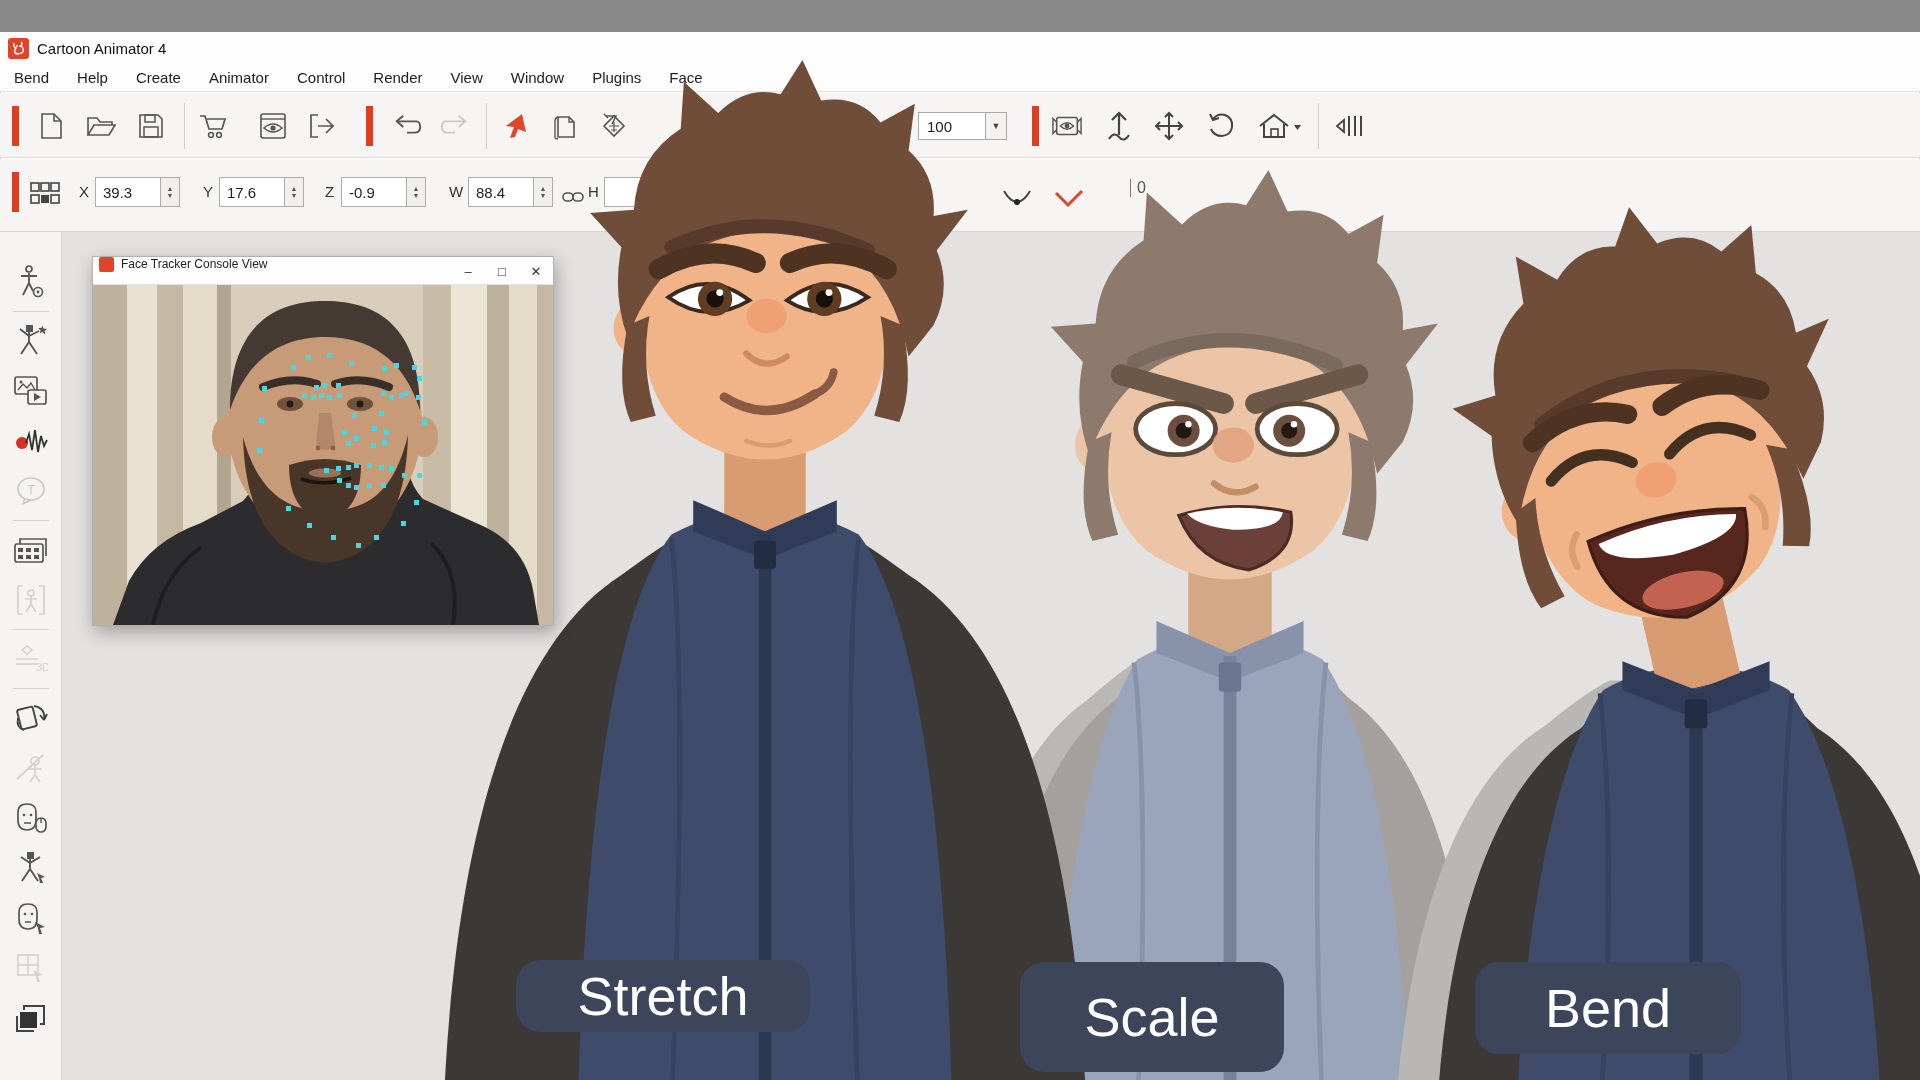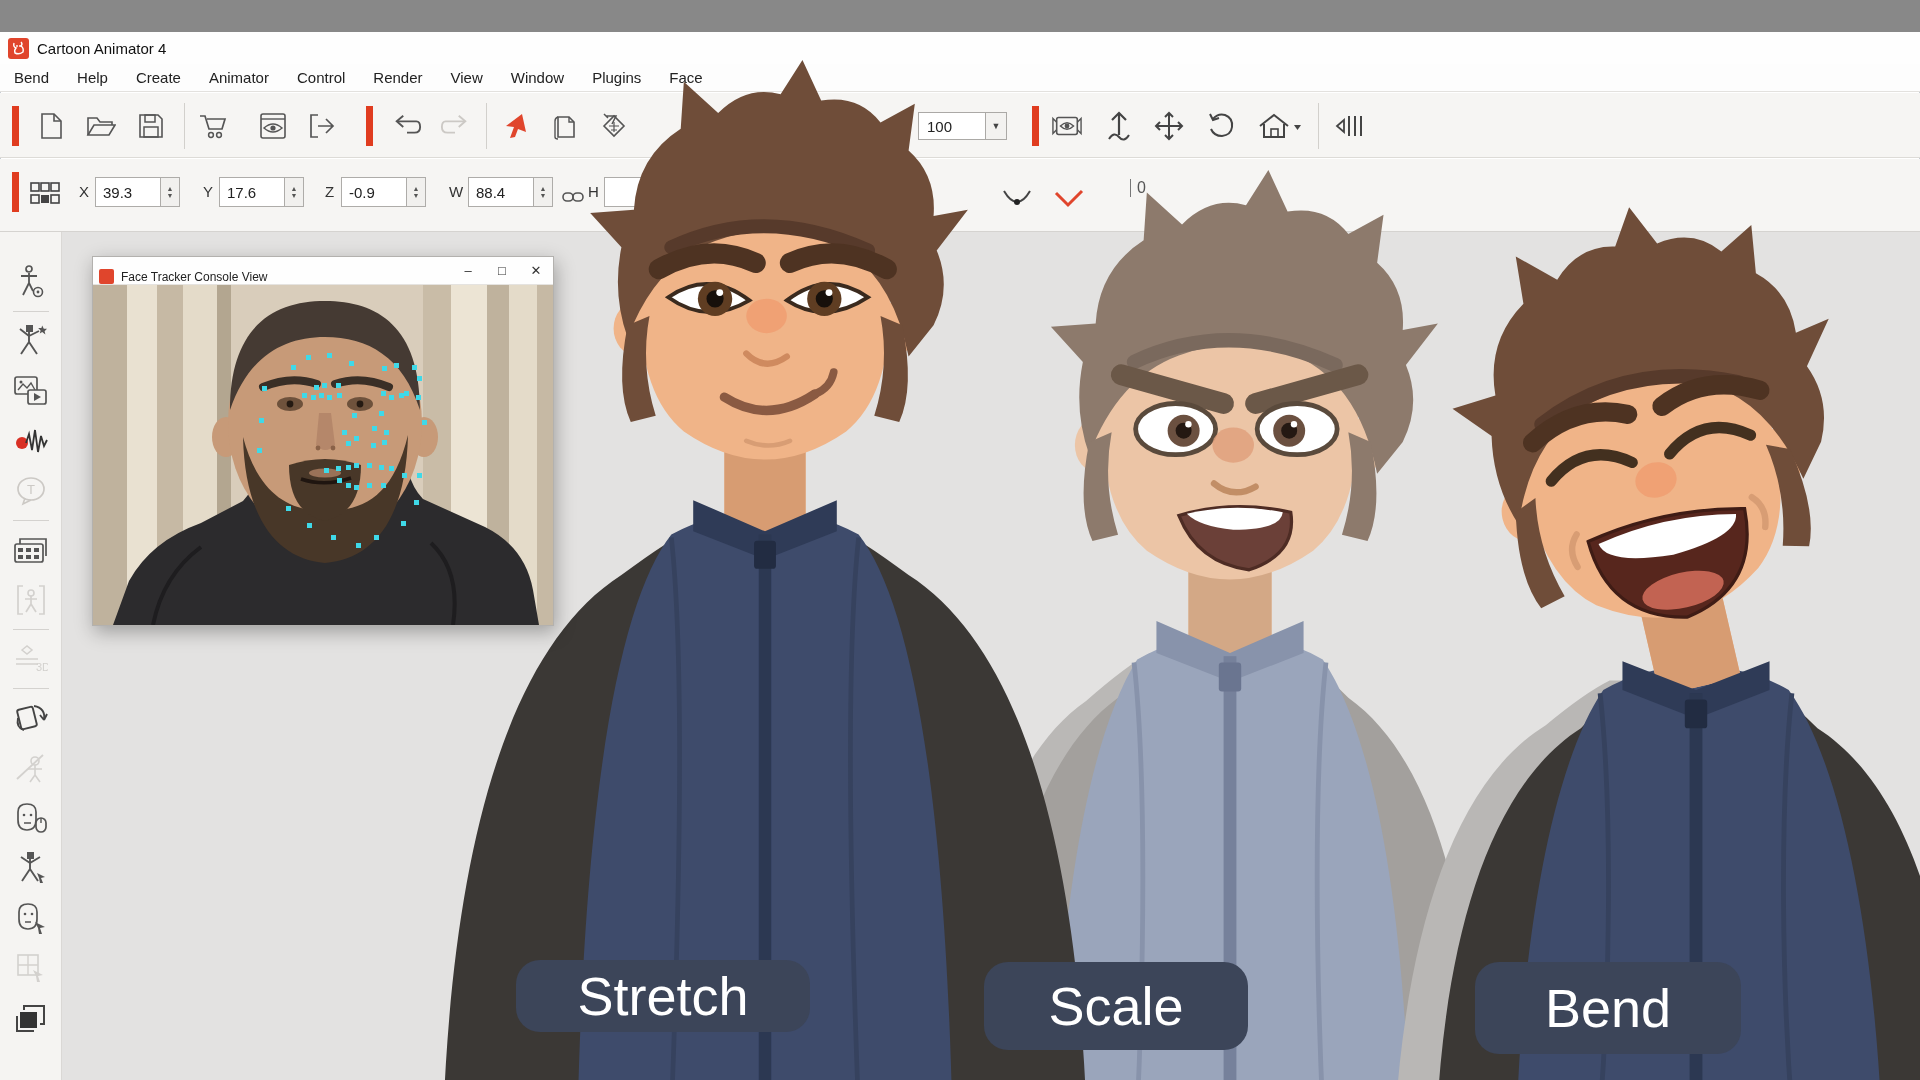--- a/index.html
+++ b/index.html
@@ -42,21 +42,21 @@
   .sb-btn{width:44px;height:44px;display:flex;align-items:center;justify-content:center;margin:3px 0;}
   .sb-div{width:36px;height:1px;background:#d4d2cf;margin:4px 0;}
   
   .canvas{position:absolute;left:62px;top:200px;width:1858px;height:880px;background:#e3e2e1;}
   .char{position:absolute;pointer-events:none;}
   .pill{position:absolute;background:#3c4559;border-radius:24px;color:#fff;
         display:flex;align-items:center;justify-content:center;font-size:54px;z-index:6;}
   
   .ft-win{position:absolute;left:92px;top:224px;width:462px;z-index:7;background:#fff;
           border:1px solid #b3b1ae;box-shadow:2px 6px 18px rgba(0,0,0,.3);}
-  .ft-title{height:28px;display:flex;align-items:flex-end;background:#fefefe;border-bottom:1px solid #e5e3e0;}
+  .ft-title{height:28px;display:flex;align-items:flex-start;background:#fefefe;border-bottom:1px solid #e5e3e0;}
   .ft-logo{width:15px;height:15px;background:#e0452c;border-radius:2px;margin:0 7px 0 6px;}
   .ft-text{font-size:12px;color:#222;flex:1;}
   .ft-btn{width:34px;height:28px;display:flex;align-items:center;justify-content:center;font-size:13px;color:#333;}
   .ft-video{position:relative;width:460px;height:340px;overflow:hidden;background:#d8ccba;}
   .tdot{position:absolute;width:5px;height:5px;background:#3fd9e8;}
   svg{display:block;}
 </style>
 </head>
 <body>
 
@@ -503,21 +503,21 @@
     <ellipse cx="211" cy="164" rx="13" ry="11" fill="#ef9f72" opacity="0.9"></ellipse>
     <path d="M198,188 Q210,200 224,190" stroke="#cf8a5f" stroke-width="4" fill="none" stroke-linecap="round"></path>
     <path d="M184,216 Q212,234 242,214" stroke="#8a5a42" stroke-width="6" fill="none" stroke-linecap="round"></path>
     <path d="M242,214 Q252,210 254,200" stroke="#8a5a42" stroke-width="5" fill="none" stroke-linecap="round"></path>
     <path d="M198,244 Q212,250 226,244" stroke="#d89d74" stroke-width="3" fill="none" stroke-linecap="round"></path>
   </svg>
 
   <div class="pill" style="left:516px;top:928px;width:294px;height:72px">
     <span>Stretch</span>
   </div>
-  <div class="pill" style="left:984px;top:930px;width:264px;height:88px">
+  <div class="pill" style="left:1020px;top:930px;width:264px;height:110px">
     <span>Scale</span>
   </div>
   <div class="pill" style="left:1475px;top:930px;width:266px;height:92px">
     <span>Bend</span>
   </div>
 
   <div class="ft-win">
     <div class="ft-title">
       <div class="ft-logo"></div>
       <span class="ft-text">Face Tracker Console View</span>

